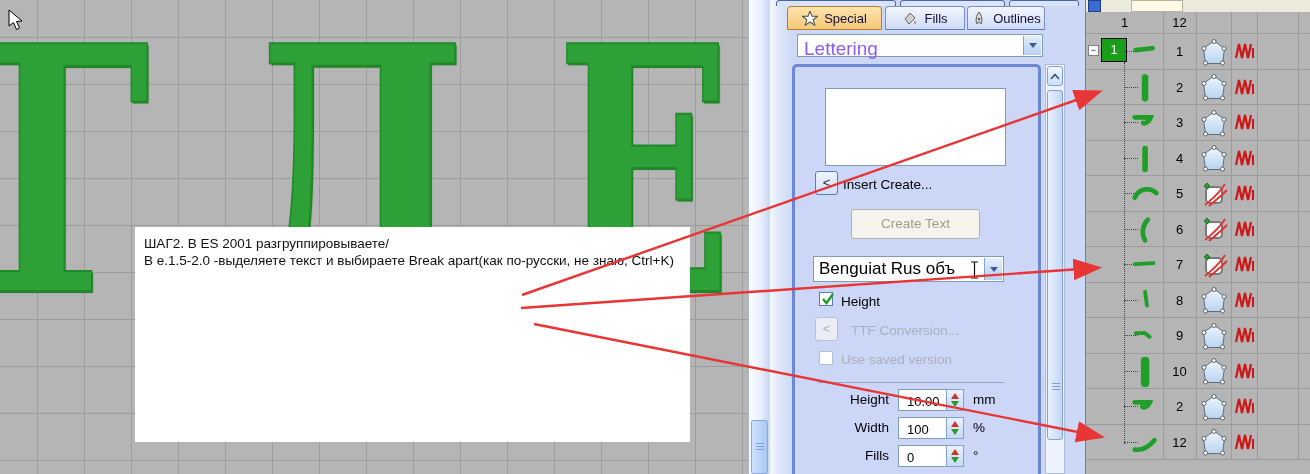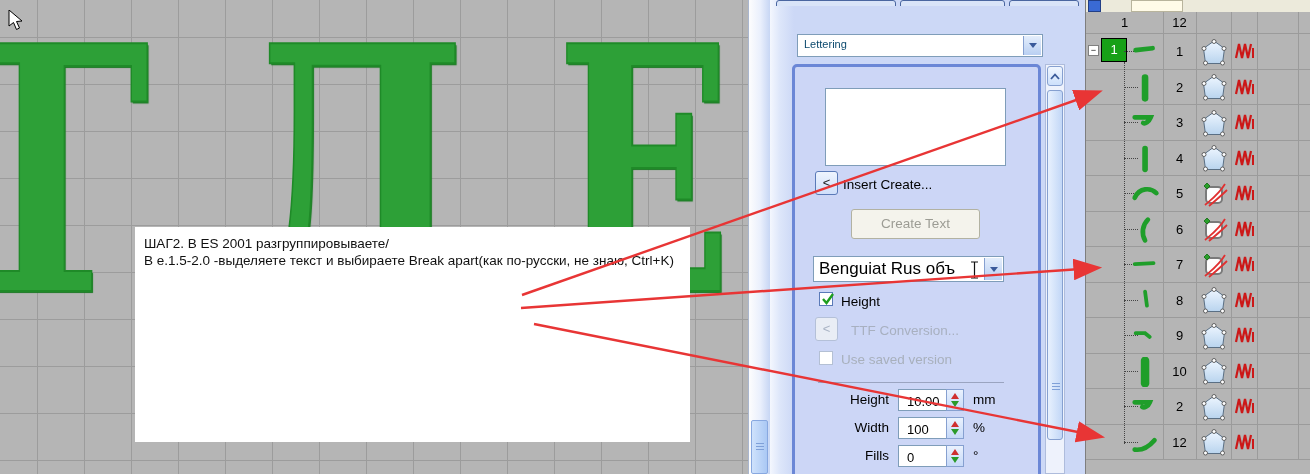--- a/index.html
+++ b/index.html
@@ -48,21 +48,21 @@
   .smallbtn.disabled{border-color:#b4c0d8;background:#e9edf5;color:#a8b2c4;}
   #insert-label{position:absolute;left:48px;top:110px;font-size:13.5px;color:#000;}
   #create-text{position:absolute;left:56px;top:142px;width:129px;height:30px;background:#f4f3ec;
     border:1px solid #b2b2a2;border-radius:3px;color:#9c9c94;font-size:13.5px;text-align:center;line-height:28px;}
   #fontcombo{position:absolute;left:18px;top:189px;width:191px;height:26px;background:#fff;border:1px solid #7f9db9;}
   #fontcombo .val{position:absolute;left:5px;top:2px;font-size:17px;color:#000;white-space:nowrap;}
   .combo-btn{position:absolute;right:1px;top:1px;bottom:1px;width:18px;background:linear-gradient(#e4eefc,#b9cff2);
     border-left:1px solid #86a0d0;display:flex;align-items:center;justify-content:center;}
   .dn-arrow{width:0;height:0;border-left:4px solid transparent;border-right:4px solid transparent;border-top:5px solid #3a5a9a;}
   #lettering{position:absolute;left:27px;top:34px;width:246px;height:23px;background:#fff;border:1px solid #7f9db9;}
-  #lettering .val{position:absolute;left:6px;top:3px;font-size:11px;color:#0c4a6e;}
+  #lettering .val{position:absolute;left:6px;top:3px;font-size:19px;color:#8b5cf6;}
   .chk{position:absolute;width:14px;height:14px;background:#fff;border:1px solid #5a7ab8;}
   .chk.disabled{border-color:#b4c0d4;}
   .chk svg{position:absolute;left:0;top:-2px;}
   #preview-label{position:absolute;left:46px;top:227px;font-size:13.5px;color:#000;}
   #ttf-label{position:absolute;left:56px;top:256px;font-size:13.5px;color:#a8b0c0;}
   #usesaved-label{position:absolute;left:46px;top:285px;font-size:13.5px;color:#a8b0bc;}
   #divider{position:absolute;left:23px;top:315px;width:186px;height:1px;background:#9aa4c0;}
   .frow{position:absolute;left:0;width:240px;height:22px;}
   .frow .flabel{position:absolute;right:146px;top:3px;font-size:13.5px;color:#000;}
   .frow .ffield{position:absolute;left:103px;top:0;width:48px;height:22px;border:1px solid #7f9db9;background:#fff;
@@ -143,20 +143,42 @@
         <div class="grip" style="top:22px;"></div>
       </div>
   </div>
 
   <div id="props">
     <div id="tab-sliver">
       <div class="sliver" style="left:6px;width:120px;"></div>
       <div class="sliver" style="left:130px;width:105px;"></div>
       <div class="sliver" style="left:239px;width:70px;"></div>
     </div>
+    <div class="tabs">
+      <div class="tab active" style="left:17px;width:95px;">
+        <svg class="tico" viewBox="0 0 16 15">
+            <polygon points="8,0 10,5.2 15.6,5.4 11.2,8.8 12.8,14.2 8,11 3.2,14.2 4.8,8.8 0.4,5.4 6,5.2" fill="#fdfdfd" stroke="#555" stroke-width="1.1"></polygon>
+          </svg>
+        <span>Special</span>
+      </div>
+      <div class="tab" style="left:115px;width:80px;">
+        <svg class="tico" viewBox="0 0 16 15">
+            <path d="M3 8 L8 2 L13 7 L7 13 Z" fill="#cfcfcf" stroke="#666"></path>
+            <path d="M13 9 C14.4 11 14.4 13 13 13 C11.6 13 11.6 11 13 9Z" fill="#9a9a9a"></path>
+          </svg>
+        <span>Fills</span>
+      </div>
+      <div class="tab" style="left:197px;width:78px;">
+        <svg class="tico" viewBox="0 0 16 15">
+            <path d="M8 1 C5 5 4.4 9 6 13 L8 10.6 L10 13 C11.6 9 11 5 8 1Z" fill="#dcdcdc" stroke="#555"></path>
+            <circle cx="8" cy="8" r="1.2" fill="#555"></circle>
+          </svg>
+        <span>Outlines</span>
+      </div>
+    </div>
 
     <div id="lettering">
       <span class="val">Lettering</span>
       <div class="combo-btn">
           <div class="dn-arrow"></div>
         </div>
     </div>
 
     <div id="groupbox">
       <div id="textentry"></div>

